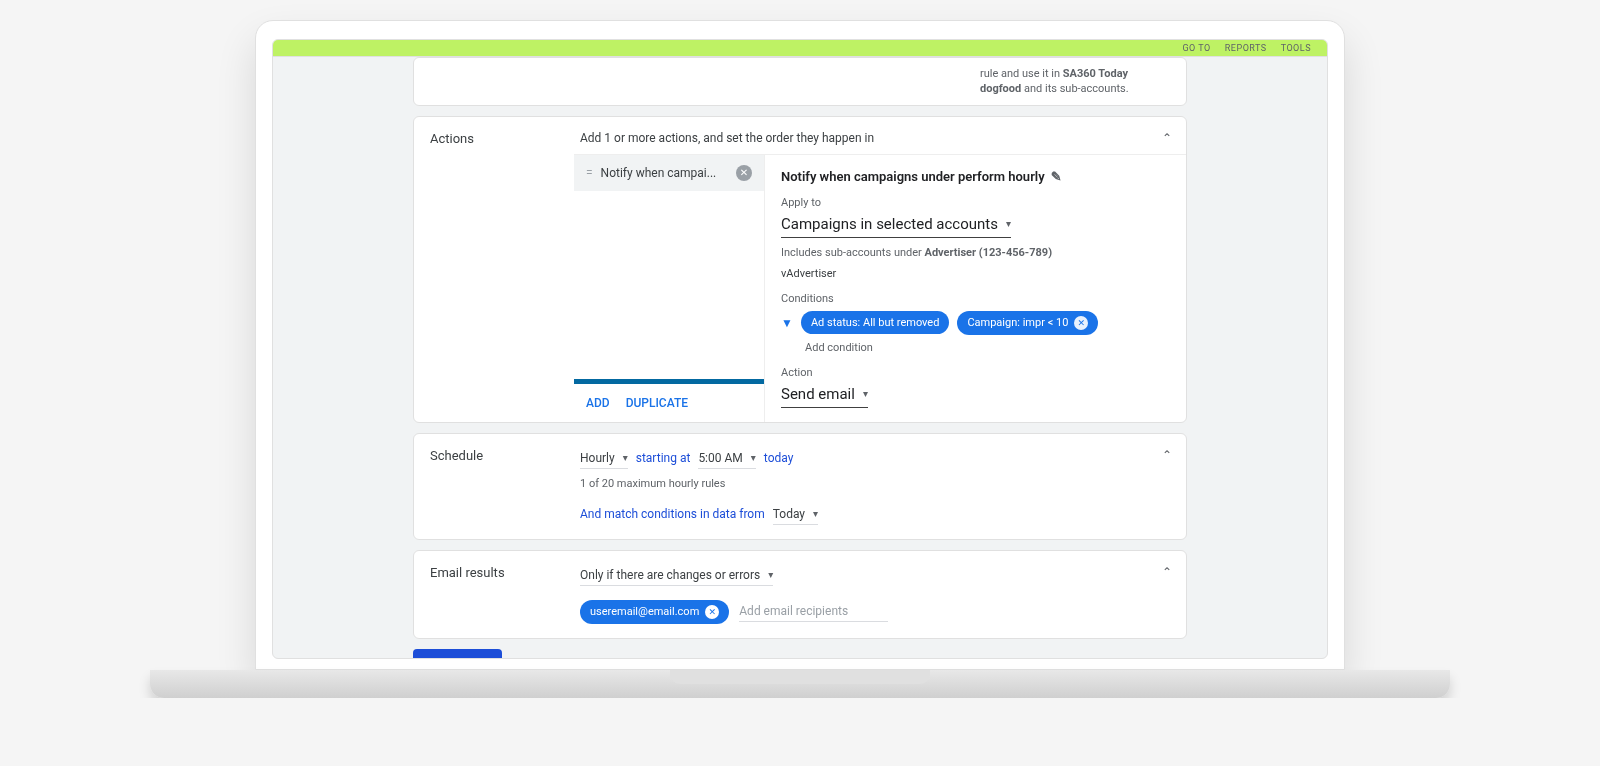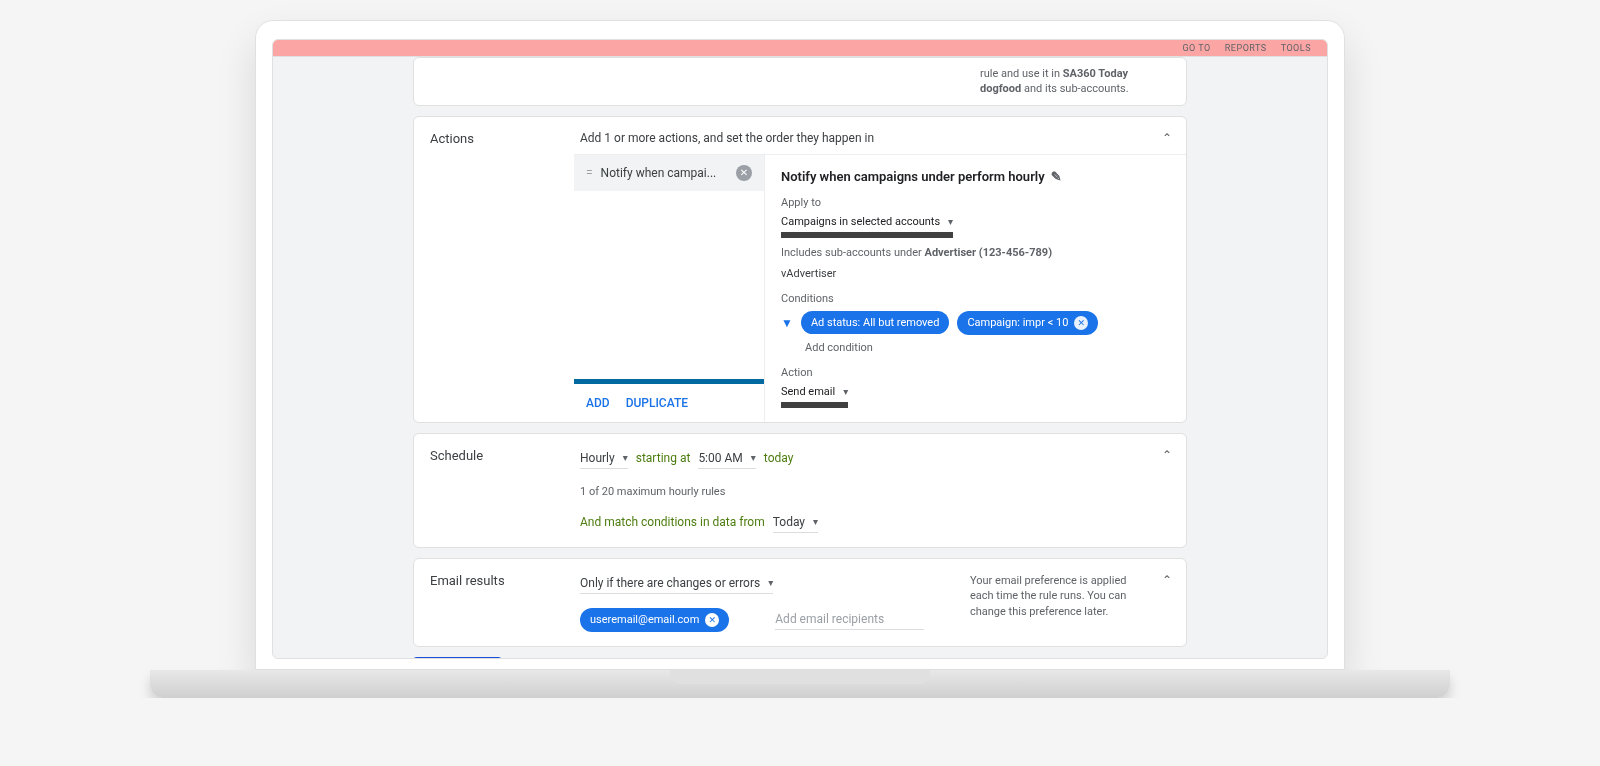--- a/index.html
+++ b/index.html
@@ -43,21 +43,21 @@
   .screen {
     background:#f1f3f4;
     border:1px solid #e0e0e0;
     border-radius:6px;
     height:618px;
     overflow:hidden;
     position:relative;
   }
   .topbar {
     height:16px;
-    background:#fca5a5;
+    background:#bef264;
     border-bottom:1px solid #e0e0e0;
     display:flex;
     justify-content:flex-end;
     align-items:center;
     gap:14px;
     padding:0 16px;
     font-size:9px;
     color:#5f6368;
     letter-spacing:.5px;
   }
@@ -165,23 +165,23 @@
   }
   .ar-title{
     font-weight:600;
     font-size:13px;
     display:flex;align-items:center;gap:6px;
     margin-bottom:10px;
   }
   .ar-label{color:#5f6368;font-size:11px;margin-top:12px;}
   .ar-select{
     display:inline-flex;align-items:center;gap:4px;
-    border-bottom:6px solid #404040;
+    border-bottom:1px solid #404040;
     padding:4px 0;
-    font-size:11px;
+    font-size:15px;
     cursor:pointer;
     margin-top:2px;
   }
   .ar-small{color:#5f6368;font-size:11px;margin-top:8px;}
   .chips{display:flex;align-items:center;gap:8px;margin-top:6px;flex-wrap:wrap;}
   .funnel{color:#1a73e8;}
   .chip{
     background:#1a73e8;color:#fff;
     border-radius:14px;
     padding:5px 10px;
@@ -196,22 +196,22 @@
   }
   .addcond{color:#5f6368;font-size:11px;margin-top:6px;margin-left:24px;cursor:pointer;}
 
   
   .sel{
     display:inline-flex;align-items:center;gap:4px;
     border-bottom:1px solid #dadce0;
     padding:3px 0;
     cursor:pointer;
   }
-  .muted{color:#4d7c0f;}
-  .subnote{font-size:11px;color:#5f6368;margin-top:16px;}
+  .muted{color:#1d4ed8;}
+  .subnote{font-size:11px;color:#5f6368;margin-top:8px;}
 
   .emailchip{
     background:#1a73e8;color:#fff;
     border-radius:14px;
     padding:5px 10px;
     font-size:11px;
     display:inline-flex;align-items:center;gap:6px;
   }
   .emailchip .cx{
     width:14px;height:14px;border-radius:50%;
@@ -350,29 +350,28 @@
       </div>
 
       <div class="card">
         <span class="collapse chev-up">⌃</span>
         <div class="card-row">
           <div class="card-label">Email results</div>
           <div class="card-body">
             <div class="sel arrow">
               <span>Only if there are changes or errors</span>
             </div>
-            <div style="display:flex;align-items:center;margin-top:14px;gap:36px;">
+            <div style="display:flex;align-items:center;margin-top:14px;">
               <span class="emailchip">
                 <span>useremail@email.com</span>
                 <span class="cx">✕</span>
               </span>
               <span class="addrecip">Add email recipients</span>
             </div>
           </div>
-          <div class="sidehelp">Your email preference is applied each time the rule runs. You can change this preference later.</div>
         </div>
       </div>
 
       <div class="footer-btns">
         <span class="btn-primary">SAVE RULE</span>
         <span class="btn-secondary">PREVIEW</span>
         <span class="btn-secondary">CANCEL</span>
       </div>
 
     </div>

